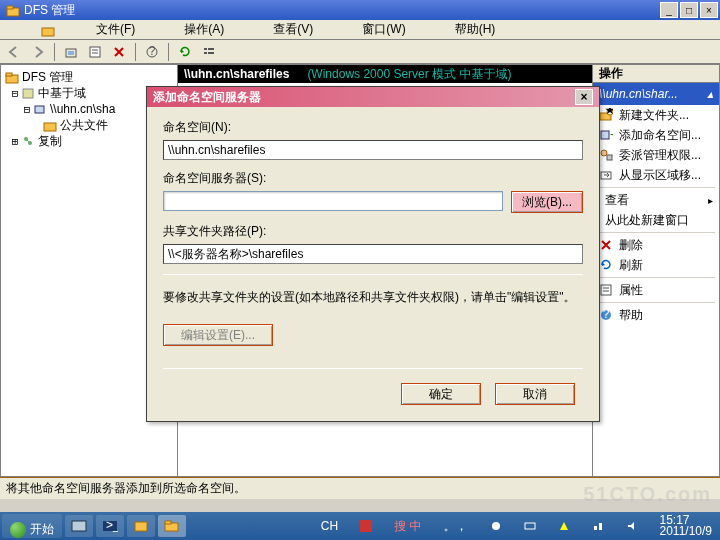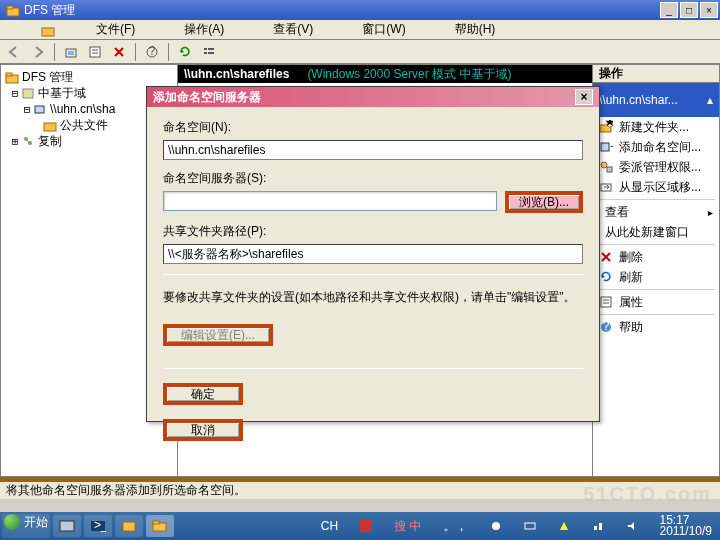--- a/index.html
+++ b/index.html
@@ -16,44 +16,44 @@
 .main { display: flex; height: 413px; }
 .tree { width: 178px; background: #fff; border: 1px solid #808080; padding: 4px 2px; overflow: hidden; }
 .tree-row { display: flex; align-items: center; height: 16px; padding-left: 2px; white-space: nowrap; }
 .tw { width: 12px; text-align: center; color: #000; font-family: monospace; font-size: 11px; }
 .tree-row .ticon { width: 14px; height: 14px; margin-right: 3px; }
 .center { flex: 1; background: #fff; border-top: 1px solid #808080; border-bottom: 1px solid #808080; position: relative; }
 .pathbar { background: #000; color: #fff; height: 18px; display: flex; align-items: center; padding: 0 6px; font-size: 11px; }
 .pathbar .pb-extra { color: #14b8a6; margin-left: 18px; }
 .right { width: 128px; background: #fff; border: 1px solid #808080; display: flex; flex-direction: column; }
 .right-hdr { background: #ece9d8; height: 18px; display: flex; align-items: center; padding: 0 6px; font-weight: bold; border-bottom: 1px solid #808080; }
-.right-sub { background: #2b59c3; color: #fff; height: 34px; display: flex; align-items: center; padding: 0 6px; font-size: 11px; justify-content: space-between; }
+.right-sub { background: #2b59c3; color: #fff; height: 22px; display: flex; align-items: center; padding: 0 6px; font-size: 11px; justify-content: space-between; font-style: italic; }
 .r-sep { height: 1px; background: #d4d0c8; margin: 2px 4px; }
 .ract { height: 20px; display: flex; align-items: center; padding: 0 6px; gap: 6px; }
 .ract .lbl { flex: 1; }
 .arrow { font-size: 10px; }
 .dialog { position: absolute; left: 146px; top: 86px; width: 454px; height: 336px; background: #ece9d8; border: 1px solid #404040; box-shadow: 2px 2px 4px rgba(0,0,0,0.3); z-index: 10; }
 .dlg-title { height: 20px; background: linear-gradient(to right, #d85070, #e498ad); display: flex; align-items: center; padding: 0 6px; color: #fff; font-weight: bold; }
 .dlg-title .spacer { flex: 1; }
 .dlg-close { width: 18px; height: 16px; background: #d4d0c8; border: 1px solid #fff; display: flex; align-items: center; justify-content: center; color: #000; }
 .dlg-body { padding: 10px 16px 6px 16px; }
 .dlg-lbl { margin-top: 2px; margin-bottom: 4px; }
 .dlg-input-row { display: flex; gap: 8px; margin-bottom: 10px; }
 .dlg-input { flex: 1; height: 20px; border: 1px solid #7f9db9; background: #fff; padding: 0 4px; display: flex; align-items: center; }
 .dlg-input.sunken { border: 1px solid #808080; border-top-color: #404040; border-left-color: #404040; }
-.btn { height: 22px; border: 4px solid #c2410c; background: #ece9d8; display: flex; align-items: center; justify-content: center; padding: 0 10px; box-shadow: inset 1px 1px #fff, inset -1px -1px #a0a0a0; }
+.btn { height: 22px; border: 1px solid #c2410c; background: #ece9d8; display: flex; align-items: center; justify-content: center; padding: 0 10px; box-shadow: inset 1px 1px #fff, inset -1px -1px #a0a0a0; }
 .btn.pink { background: #f5b9c4; }
 .btn.disabled { color: #808080; }
 .dlg-note { margin: 6px 0 18px 0; color: #000; }
 .hr { height: 1px; background: #a0a0a0; border-bottom: 1px solid #fff; margin: 8px 0 14px 0; }
-.dlg-bbar { display: flex; justify-content: flex-end; gap: 14px; padding-right: 8px; margin-top: 12px; flex-direction: column; }
+.dlg-bbar { display: flex; justify-content: flex-end; gap: 14px; padding-right: 8px; margin-top: 12px; }
 .dlg-bbar .btn { width: 80px; }
-.statusbar { height: 22px; background: #ece9d8; border-top: 5px solid #a16207; display: flex; align-items: center; padding: 0 6px; font-size: 11px; }
+.statusbar { height: 22px; background: #ece9d8; border-top: 1px solid #a16207; display: flex; align-items: center; padding: 0 6px; font-size: 11px; }
 .taskbar { position: absolute; bottom: 0; left: 0; right: 0; height: 28px; background: linear-gradient(#3b6ea5, #245a9a); display: flex; align-items: center; padding: 0 2px; gap: 3px; }
-.start { display: flex; align-items: flex-start; height: 24px; padding: 0 2px; border-radius: 3px; color: #fff; background: rgba(255,255,255,0.1); gap: 4px; }
+.start { display: flex; align-items: flex-end; height: 24px; padding: 0 8px; border-radius: 3px; color: #fff; background: rgba(255,255,255,0.1); gap: 4px; }
 .orb { width: 16px; height: 16px; border-radius: 50%; background: radial-gradient(circle at 30% 30%, #8fd96f, #2a8a22); }
 .tb-item { width: 28px; height: 22px; background: rgba(255,255,255,0.15); border-radius: 2px; display: flex; align-items: center; justify-content: center; }
 .taskbar .spacer { flex: 1; }
 .tray { display: flex; align-items: center; gap: 22px; color: #fff; font-size: 10px; padding-right: 6px; }
 .tray .col { display: flex; flex-direction: column; align-items: flex-start; line-height: 11px; }
 .tray .mini { width: 12px; height: 12px; }
 svg { display: block; }
 .watermark { position: absolute; right: 8px; bottom: 34px; font-size: 20px; font-weight: bold; color: rgba(180,180,180,0.35); letter-spacing: 2px; font-family: Arial; pointer-events: none; text-align: center; }
 </style>
 </head>

